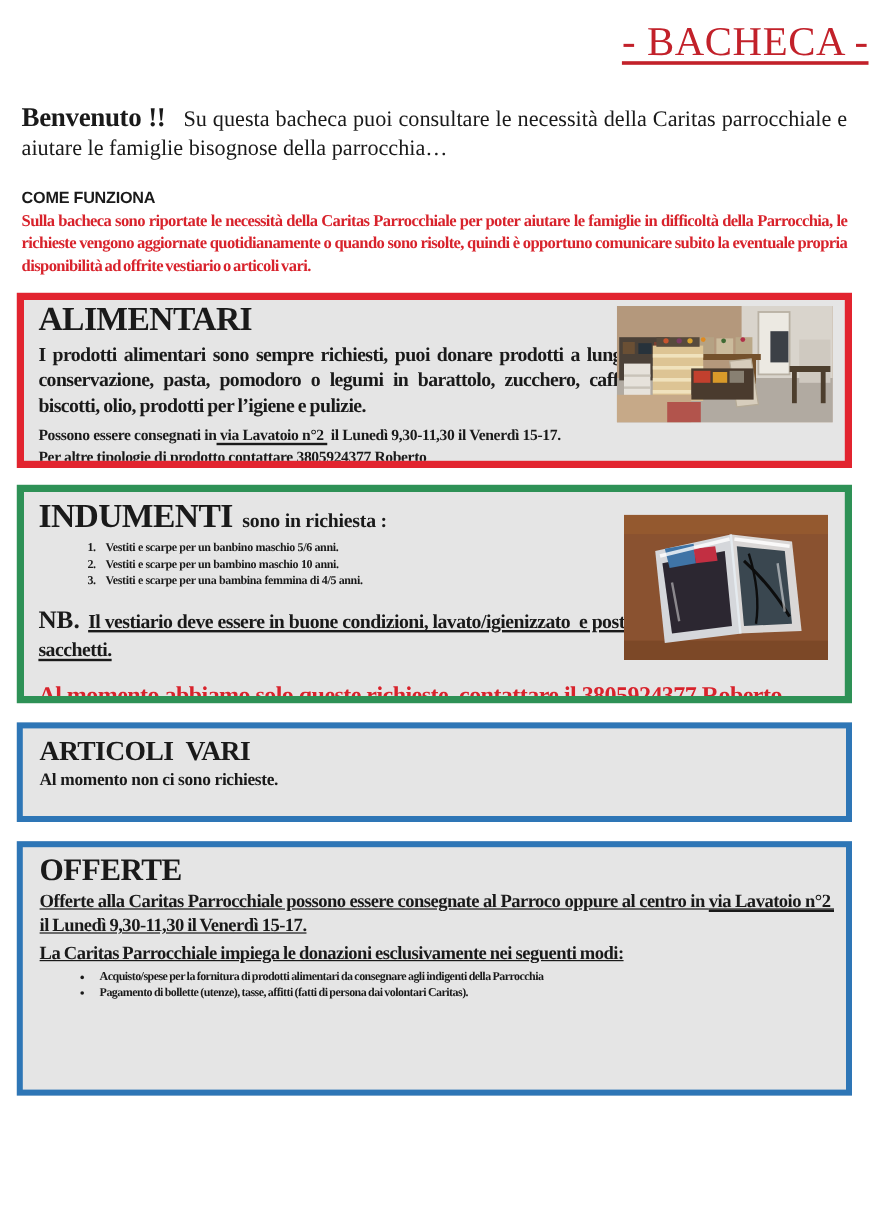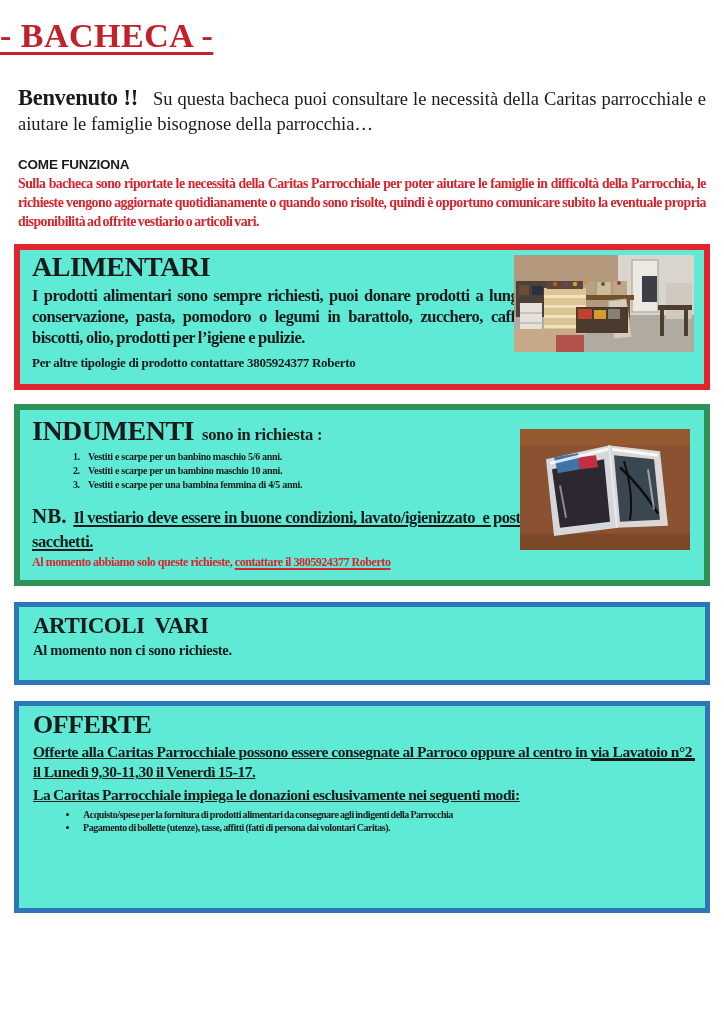--- a/index.html
+++ b/index.html
@@ -4,31 +4,31 @@
 <style>
   :root{
     --title-red:#c2212a; --text-red:#d8232c; --box-red:#e2242f;
     --box-green:#2e9156; --box-blue:#2e76b6; --text-black:#1a1a1a;
   }
   *{box-sizing:border-box;}
   html,body{margin:0;padding:0;background:#ffffff;}
   .page{position:relative;width:724px;height:1024px;background:#fff;overflow:hidden;
         font-family:"Liberation Serif",serif;color:var(--text-black);}
 
-  .title{margin-top:16px;text-align:left;font-size:34px;font-weight:bold;color:var(--title-red);line-height:1.2;}
+  .title{margin-top:16px;text-align:right;font-size:34px;font-weight:normal;color:var(--title-red);line-height:1.2;}
   .title span{text-decoration:underline;text-decoration-thickness:2.5px;text-underline-offset:5px;letter-spacing:0.5px;}
 
   .welcome{margin:26px 18px 0 18px;text-align:justify;font-size:18.5px;line-height:1.3;}
   .welcome .lead{font-weight:bold;font-size:22.5px;margin-right:15px;letter-spacing:-0.3px;}
 
   .cf-heading{margin:21px 18px 0;font-family:"Liberation Sans",sans-serif;font-size:13.5px;font-weight:bold;letter-spacing:-0.2px;}
   .cf-body{margin:3px 18px 0;text-align:justify;font-weight:bold;font-size:13.8px;line-height:1.37;
            color:var(--text-red);letter-spacing:-0.5px;word-spacing:-1px;}
 
-  .box{margin:0 14px;overflow:hidden;position:relative;background:#5eead4;}
+  .box{margin:0 14px;overflow:hidden;position:relative;background:#e5e5e5;}
   .box-red{margin-top:12px;height:146px;border:6px solid var(--box-red);padding:2px 10px 4px 12px;}
   .box-green{margin-top:14px;height:182px;border:6px solid var(--box-green);padding:6px 10px 4px 12px;}
   .box-blue1{margin-top:16px;height:83px;border:5px solid var(--box-blue);padding:5px 10px 9px 14px;}
   .box-blue2{margin-top:16px;height:212px;border:5px solid var(--box-blue);padding:4px 12px 4px 14px;}
 
   .h1{font-size:28px;font-weight:bold;letter-spacing:-0.5px;line-height:1.1;}
   .u{text-decoration:underline;text-decoration-thickness:1.5px;text-underline-offset:2px;}
   .keep{white-space:pre-wrap;}
 
   .alim-body{width:494px;margin-top:2px;font-weight:bold;font-size:16.5px;line-height:1.28;
@@ -40,21 +40,21 @@
   .photo1{top:5px;right:10px;width:180px;height:97px;}
   .photo2{top:19px;right:14px;width:170px;height:121px;}
 
   .ind-head{display:flex;align-items:baseline;}
   .ind-suffix{font-size:16.5px;font-weight:bold;margin-left:8px;letter-spacing:-0.2px;}
   .ind-list{margin:3px 0 0;padding-left:50px;font-weight:bold;font-size:10px;line-height:1.42;
             letter-spacing:-0.3px;max-width:470px;}
   .ind-list li{padding-left:6px;}
   .nb{margin-top:11px;width:520px;font-weight:bold;font-size:16.5px;line-height:1.32;letter-spacing:-0.45px;}
   .nb-label{font-size:21px;margin-right:7px;letter-spacing:0;}
-  .ind-note{margin-top:2px;font-weight:bold;font-size:12px;color:var(--text-red);letter-spacing:-0.45px;}
+  .ind-note{margin-top:16px;font-weight:bold;font-size:20px;color:var(--text-red);letter-spacing:-0.45px;}
 
   .av-h{font-size:23px;font-weight:bold;letter-spacing:-0.5px;white-space:pre-wrap;line-height:1.2;}
   .av-body{font-weight:bold;font-size:14.5px;margin-top:3px;letter-spacing:-0.3px;}
 
   .off-h{font-size:26px;font-weight:bold;letter-spacing:-0.5px;line-height:1.15;}
   .off-p{font-weight:bold;font-size:15.5px;line-height:1.34;text-align:justify;
          letter-spacing:-0.45px;word-spacing:-0.5px;margin-top:2px;text-decoration:underline;}
   .off-p1{width:662px;}
   .off-list{margin:2px 0 0;padding-left:46px;font-weight:bold;font-size:10px;line-height:1.34;
             letter-spacing:-0.45px;word-spacing:-0.5px;}
@@ -68,20 +68,21 @@
   <div class="title"><span>- BACHECA -</span></div>
 
   <p class="welcome"><span class="lead">Benvenuto !!</span><span>Su questa bacheca puoi consultare le necessità della Caritas parrocchiale e aiutare le famiglie bisognose della parrocchia…</span></p>
 
   <div class="cf-heading">COME FUNZIONA</div>
   <div class="cf-body">Sulla bacheca sono riportate le necessità della Caritas Parrocchiale per poter aiutare le famiglie in difficoltà della Parrocchia, le richieste vengono aggiornate quotidianamente o quando sono risolte, quindi è opportuno comunicare subito la eventuale propria disponibilità ad offrite vestiario o articoli vari.</div>
 
   <section class="box box-red">
     <div class="h1">ALIMENTARI</div>
     <div class="alim-body">I prodotti alimentari sono sempre richiesti, puoi donare prodotti a lunga conservazione, pasta, pomodoro o legumi in barattolo, zucchero, caffè, biscotti, olio, prodotti per l’igiene e pulizie.</div>
+    <div class="alim-small"><span>Possono essere consegnati in</span><span class="u keep"> via Lavatoio n°2 </span><span> il Lunedì 9,30-11,30 il Venerdì 15-17.</span></div>
     <div class="alim-small">Per altre tipologie di prodotto contattare 3805924377 Roberto</div>
     <svg class="photo photo1" viewBox="0 0 180 97" preserveAspectRatio="none" xmlns="http://www.w3.org/2000/svg">
       <g>
         <rect width="180" height="97" fill="#b4987c"></rect>
         <rect x="104" width="76" height="97" fill="#d9d4cc"></rect>
         <rect y="60" width="180" height="37" fill="#b1aaa1"></rect>
         <rect x="118" y="5" width="26" height="52" fill="#ece9e2" stroke="#b9b1a4" stroke-width="1.5"></rect>
         <rect x="152" y="28" width="26" height="36" fill="#cfc9c0"></rect>
         <rect x="128" y="21" width="15" height="26" fill="#3c4046"></rect>
         <rect x="144" y="50" width="34" height="5" fill="#4d3e2d"></rect>

